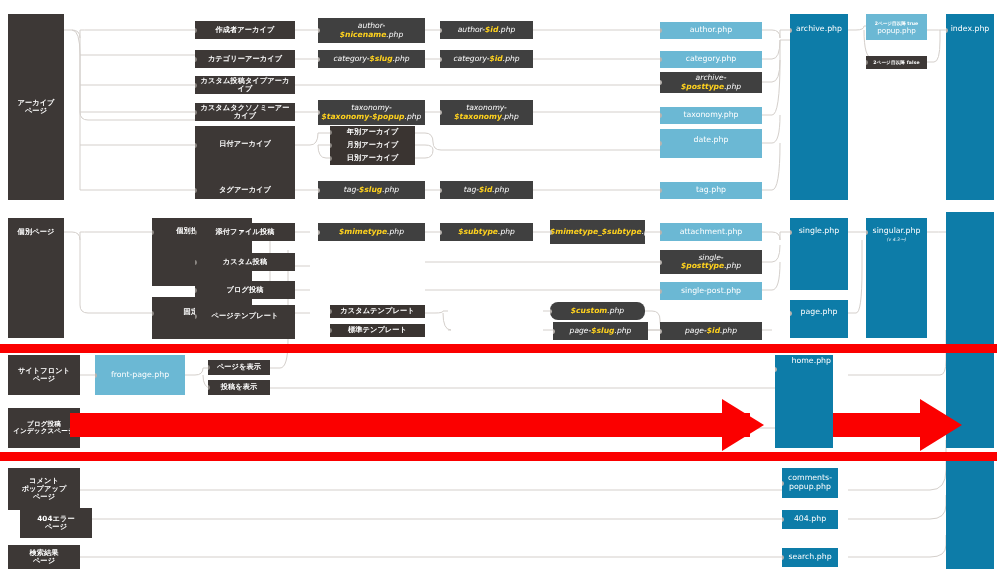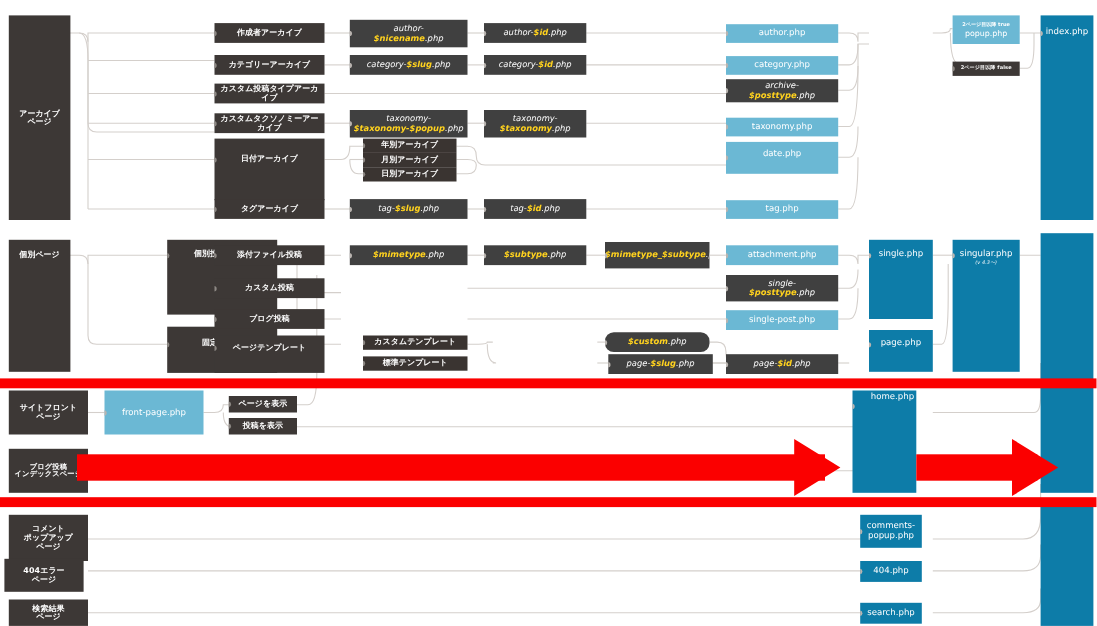--- a/index.html
+++ b/index.html
@@ -253,20 +253,24 @@
   </div>
   <div class="node lblue" style="left:660px;top:129px;width:102px;height:29px;">
     <span class="dot" style="top:14px;"></span>
     <span class="lbl" style="align-self:flex-start;margin-top:7px;">date.php</span>
   </div>
   <div class="node lblue" style="left:660px;top:182px;width:102px;height:17px;">
     <span class="dot"></span>
     <span class="lbl">tag.php</span>
   </div>
 
+  <div class="node dblue" style="left:790px;top:14px;width:58px;height:186px;">
+    <span class="dot" style="top:16px;"></span>
+    <span class="lbl" style="align-self:flex-start;margin-top:11px;">archive.php</span>
+  </div>
 
   <div class="node lblue tiny" style="left:866px;top:14px;width:61px;height:26px;flex-direction:column;">
     <span class="lbl" style="font-size:4.6px;margin-top:2px;">2ページ目以降 true</span>
     <span class="lbl" style="font-size:7.2px;font-weight:normal;">popup.php</span>
   </div>
   <div class="node dark tiny" style="left:866px;top:56px;width:61px;height:13px;">
     <span class="dot"></span>
     <span class="lbl" style="font-size:4.6px;">2ページ目以降 false</span>
   </div>
 
@@ -398,21 +402,21 @@
     <span class="lbl" style="white-space:pre-line;">コメント
 ポップアップ
 ページ</span>
   </div>
   <div class="node dblue" style="left:782px;top:468px;width:56px;height:30px;">
     <span class="dot"></span>
     <span class="lbl" style="white-space:pre-line;">comments-
 popup.php</span>
   </div>
 
-  <div class="node dark" style="left:4px;top:508px;width:72px;height:30px;">
+  <div class="node dark" style="left:20px;top:508px;width:72px;height:30px;">
     <span class="lbl" style="white-space:pre-line;">404エラー
 ページ</span>
   </div>
   <div class="node dblue" style="left:782px;top:510px;width:56px;height:19px;">
     <span class="dot"></span>
     <span class="lbl">404.php</span>
   </div>
 
   <div class="node dark" style="left:8px;top:545px;width:72px;height:24px;">
     <span class="lbl" style="white-space:pre-line;">検索結果

